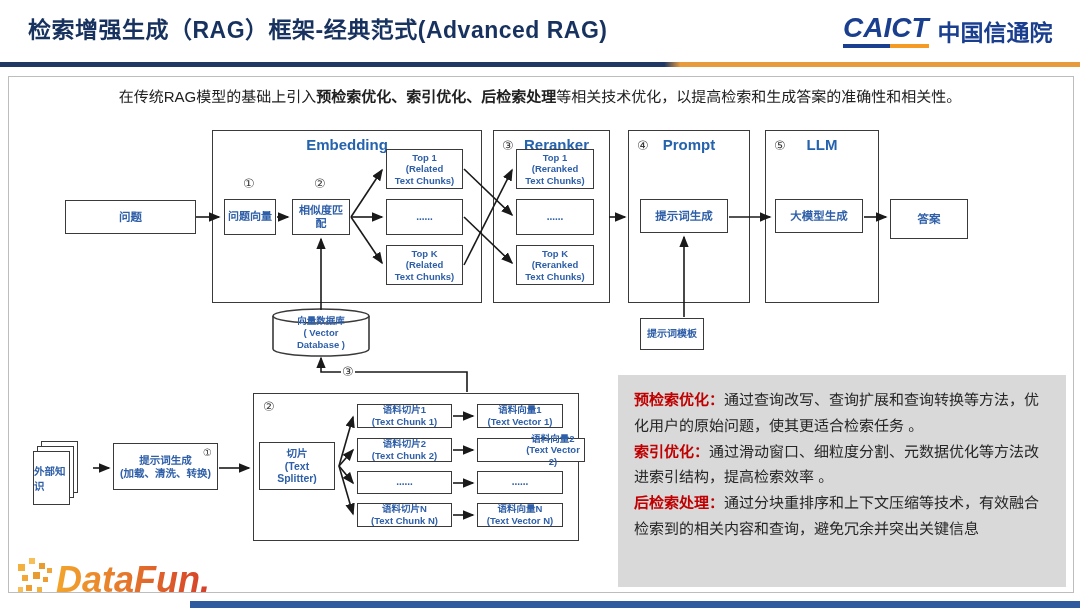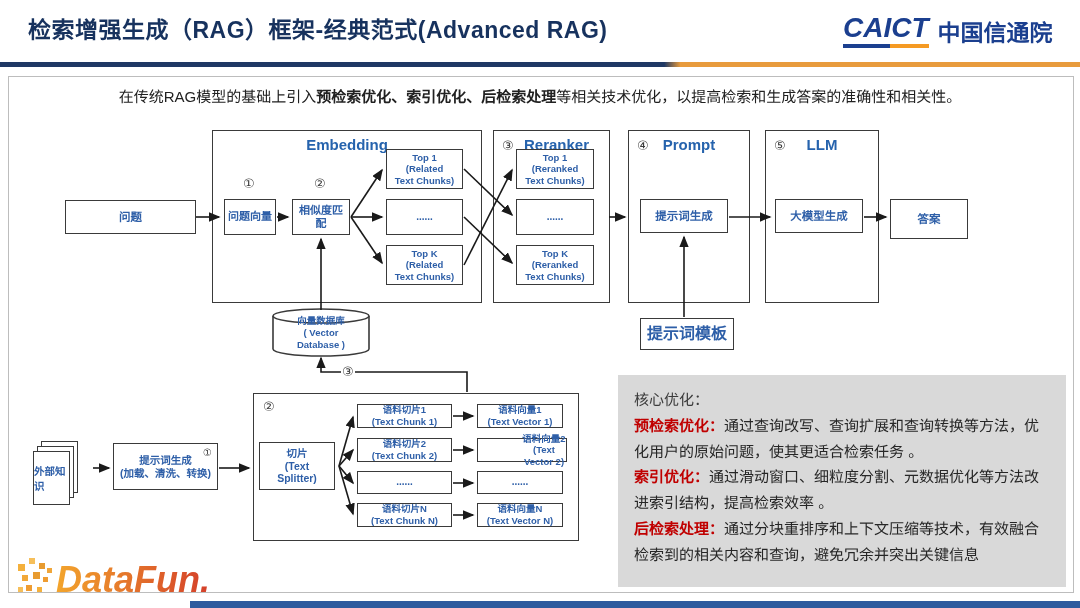--- a/index.html
+++ b/index.html
@@ -93,21 +93,21 @@
 (Reranked
 Text Chunks)</div>
 <div class="dbox" style="left:516px;top:199px;width:78px;height:36px;font-size:10px;">......</div>
 <div class="dbox" style="left:516px;top:245px;width:78px;height:40px;font-size:9.5px;">Top K
 (Reranked
 Text Chunks)</div>
 
 <div class="dbox" style="left:640px;top:199px;width:88px;height:34px;font-size:11.5px;">提示词生成</div>
 <div class="dbox" style="left:775px;top:199px;width:88px;height:34px;font-size:11.5px;">大模型生成</div>
 <div class="dbox" style="left:890px;top:199px;width:78px;height:40px;font-size:11.5px;">答案</div>
-<div class="dbox" style="left:640px;top:318px;width:94px;height:32px;font-size:16px;">提示词模板</div>
+<div class="dbox" style="left:640px;top:318px;width:64px;height:32px;font-size:10px;">提示词模板</div>
 
 <svg class="shape" style="left:270px;top:307px;" width="102" height="52" viewBox="0 0 102 52">
   <path d="M3,9 v33 a48,7 0 0 0 96,0 v-33" fill="#ffffff" stroke="#3a3a3a" stroke-width="1.6"></path>
   <ellipse cx="51" cy="9" rx="48" ry="7" fill="#ffffff" stroke="#3a3a3a" stroke-width="1.6"></ellipse>
 </svg>
 <div class="abs" style="left:272px;top:315px;width:98px;text-align:center;color:#2e5fa8;font-weight:bold;font-size:9.5px;line-height:1.25;white-space:pre-line;z-index:3;">向量数据库
 ( Vector
 Database )</div>
 <span class="num num-on-line" style="left:341px;top:364px;">③</span>
 
@@ -131,28 +131,27 @@
 <div class="dbox" style="left:357px;top:404px;width:95px;height:24px;font-size:9.5px;">语料切片1
 (Text Chunk 1)</div>
 <div class="dbox" style="left:357px;top:438px;width:95px;height:24px;font-size:9.5px;">语料切片2
 (Text Chunk 2)</div>
 <div class="dbox" style="left:357px;top:471px;width:95px;height:23px;font-size:10px;">......</div>
 <div class="dbox" style="left:357px;top:503px;width:95px;height:24px;font-size:9.5px;">语料切片N
 (Text Chunk N)</div>
 
 <div class="dbox" style="left:477px;top:404px;width:86px;height:24px;font-size:9.5px;">语料向量1
 (Text Vector 1)</div>
-<div class="dbox" style="left:477px;top:438px;width:90px;height:24px;font-size:9.5px;padding-left:44px;">语料向量2
+<div class="dbox" style="left:477px;top:438px;width:108px;height:24px;font-size:9.5px;padding-left:44px;">语料向量2
 (Text Vector 2)</div>
 <div class="dbox" style="left:477px;top:471px;width:86px;height:23px;font-size:10px;">......</div>
 <div class="dbox" style="left:477px;top:503px;width:86px;height:24px;font-size:9.5px;">语料向量N
 (Text Vector N)</div>
 
 <div class="abs panel">
-  <p class="head">核心优化：</p>
   <p><span class="red">预检索优化：</span><span>通过查询改写、查询扩展和查询转换等方法，优化用户的原始问题，使其更适合检索任务 。</span></p>
   <p><span class="red">索引优化：</span><span>通过滑动窗口、细粒度分割、元数据优化等方法改进索引结构，提高检索效率 。</span></p>
   <p><span class="red">后检索处理：</span><span>通过分块重排序和上下文压缩等技术，有效融合检索到的相关内容和查询，避免冗余并突出关键信息</span></p>
 </div>
 
 <svg class="overlay" width="1080" height="608" viewBox="0 0 1080 608">
   <defs>
     <marker id="ah" markerWidth="9" markerHeight="8" refX="6.5" refY="3" orient="auto">
       <path d="M0,0 L7.5,3 L0,6 Z" fill="#1a1a1a"></path>
     </marker>

